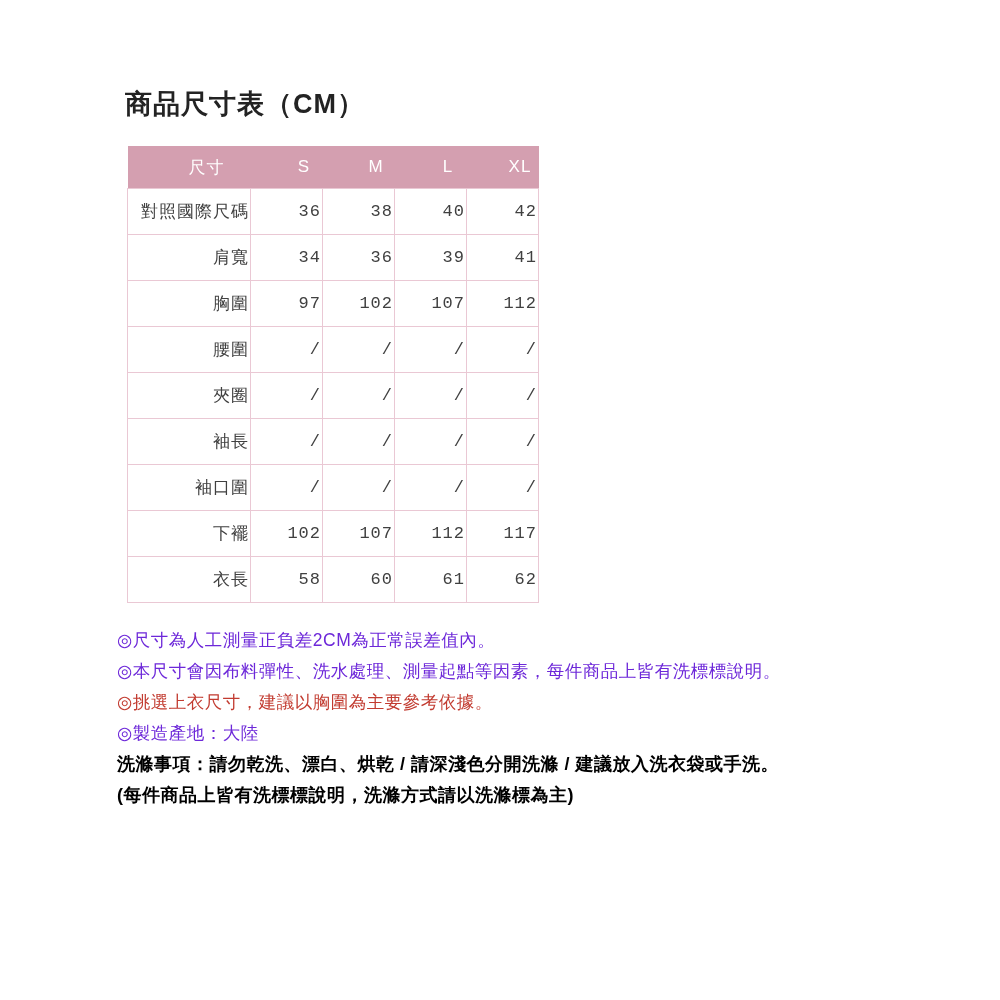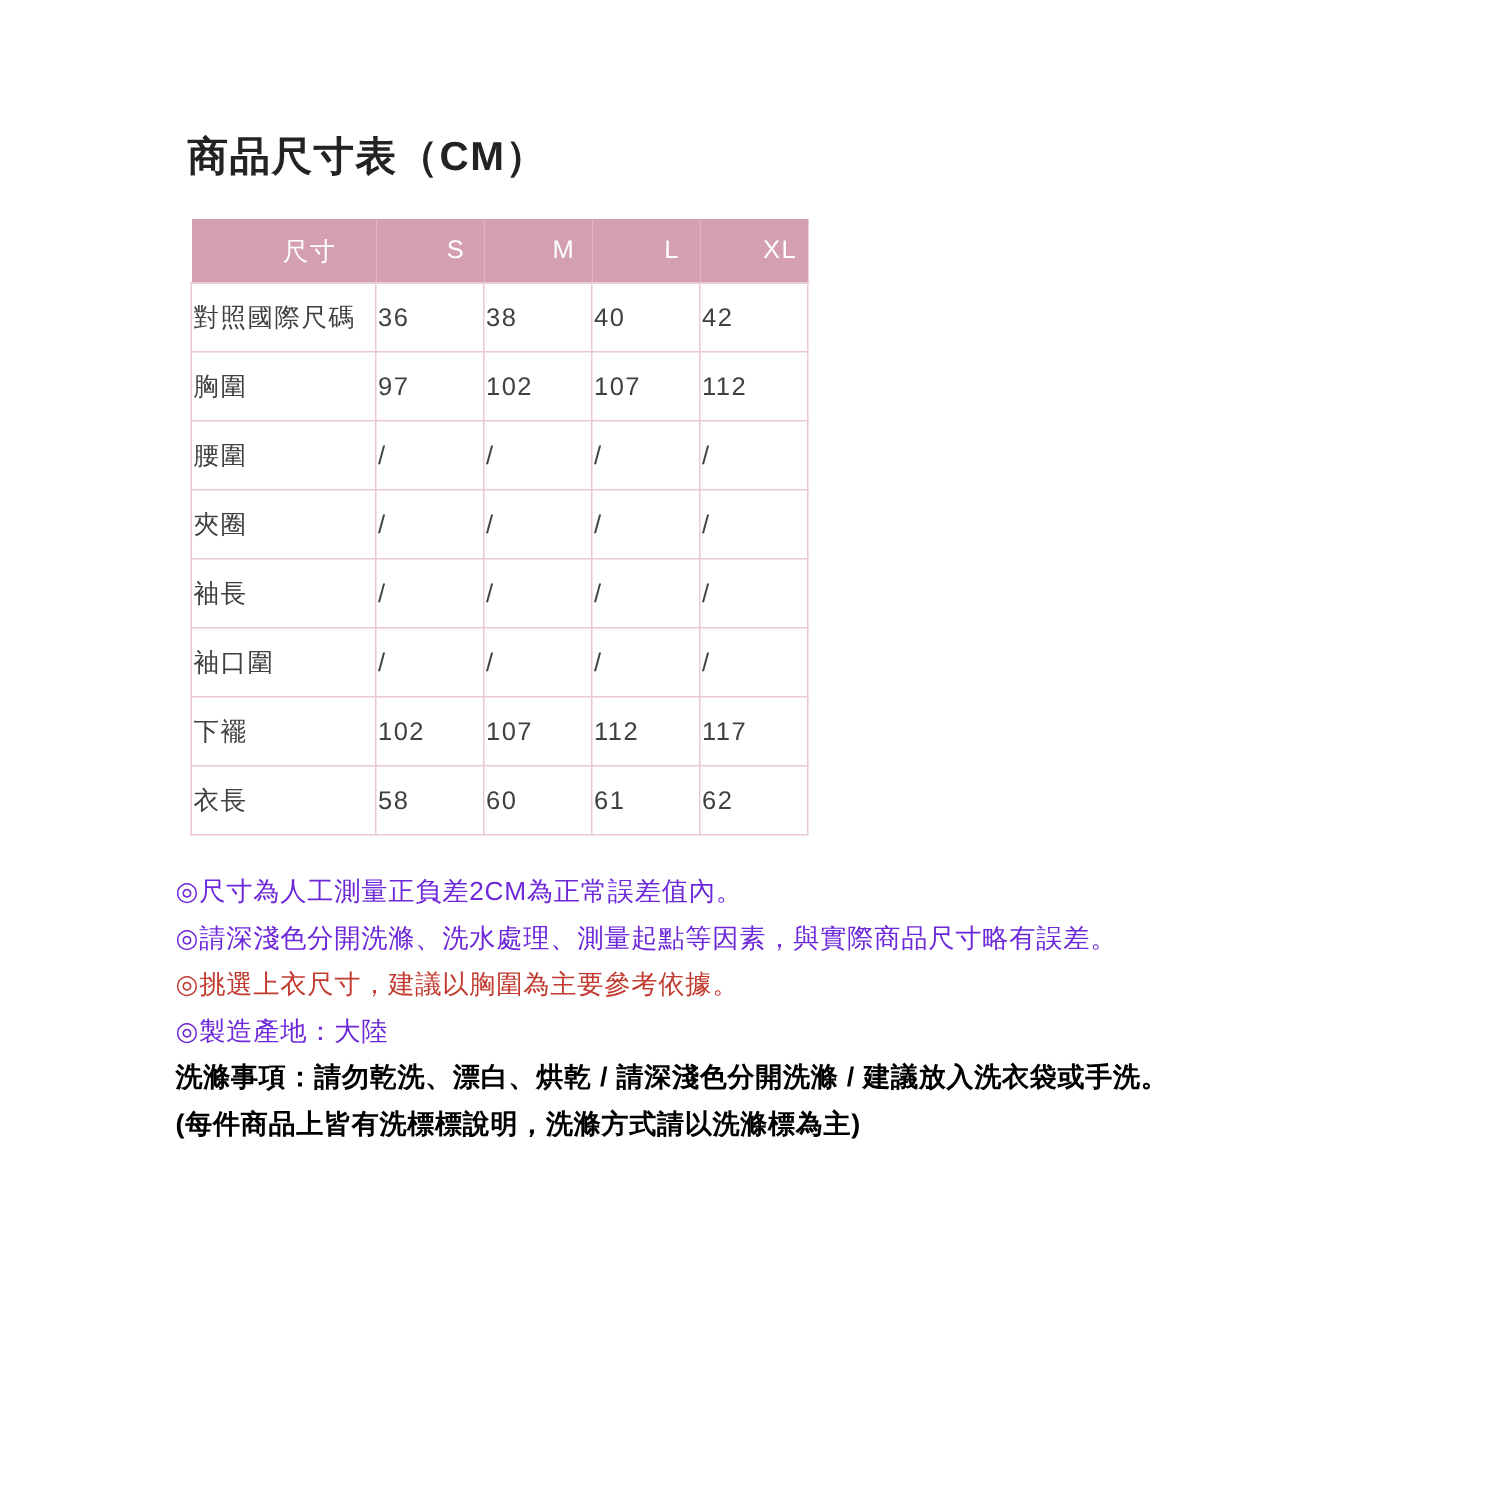--- a/index.html
+++ b/index.html
@@ -36,25 +36,26 @@
     font-size: 17px;
     height: 40px;
     border: none;
     text-align: center;
     letter-spacing: 1px;
     padding-left: 36px;
   }
   table.size-table td {
     border: 1px solid #eac8d4;
     height: 43px;
-    text-align: left;
+    text-align: right;
     vertical-align: middle;
     font-size: 17px;
     color: #404040;
     letter-spacing: 1px;
+    font-family: Liberation Mono, monospace;
   }
   table.size-table col.label-col   { width: 123px; }
   table.size-table col.value-col   { width: 72px; }
   .notes {
     margin-top: 22px;
   }
   .note {
     margin: 0;
     padding: 0;
     font-size: 17.5px;
@@ -88,20 +89,27 @@
           <th>XL</th>
         </tr>
     </thead>
     <tbody>
         <tr>
           <td>對照國際尺碼</td>
           <td>36</td>
           <td>38</td>
           <td>40</td>
           <td>42</td>
+        </tr>
+        <tr>
+          <td>肩寬</td>
+          <td>34</td>
+          <td>36</td>
+          <td>39</td>
+          <td>41</td>
         </tr>
         <tr>
           <td>胸圍</td>
           <td>97</td>
           <td>102</td>
           <td>107</td>
           <td>112</td>
         </tr>
         <tr>
           <td>腰圍</td>
@@ -143,19 +151,19 @@
           <td>58</td>
           <td>60</td>
           <td>61</td>
           <td>62</td>
         </tr>
       </tbody>
   </table>
 
   <div class="notes">
       <p class="note">◎尺寸為人工測量正負差2CM為正常誤差值內。</p>
-      <p class="note">◎請深淺色分開洗滌、洗水處理、測量起點等因素，與實際商品尺寸略有誤差。</p>
+      <p class="note">◎本尺寸會因布料彈性、洗水處理、測量起點等因素，每件商品上皆有洗標標說明。</p>
       <p class="note red">◎挑選上衣尺寸，建議以胸圍為主要參考依據。</p>
       <p class="note">◎製造產地：大陸</p>
       <p class="note bold">洗滌事項：請勿乾洗、漂白、烘乾 / 請深淺色分開洗滌 / 建議放入洗衣袋或手洗。</p>
       <p class="note bold">(每件商品上皆有洗標標說明，洗滌方式請以洗滌標為主)</p>
     </div>
 </div>
 
 </body></html>

